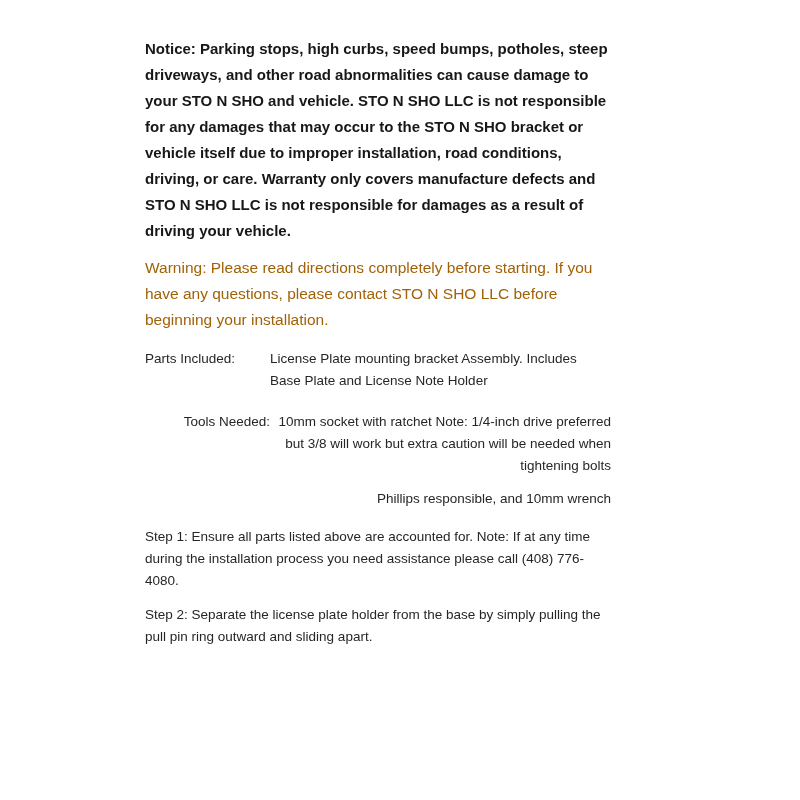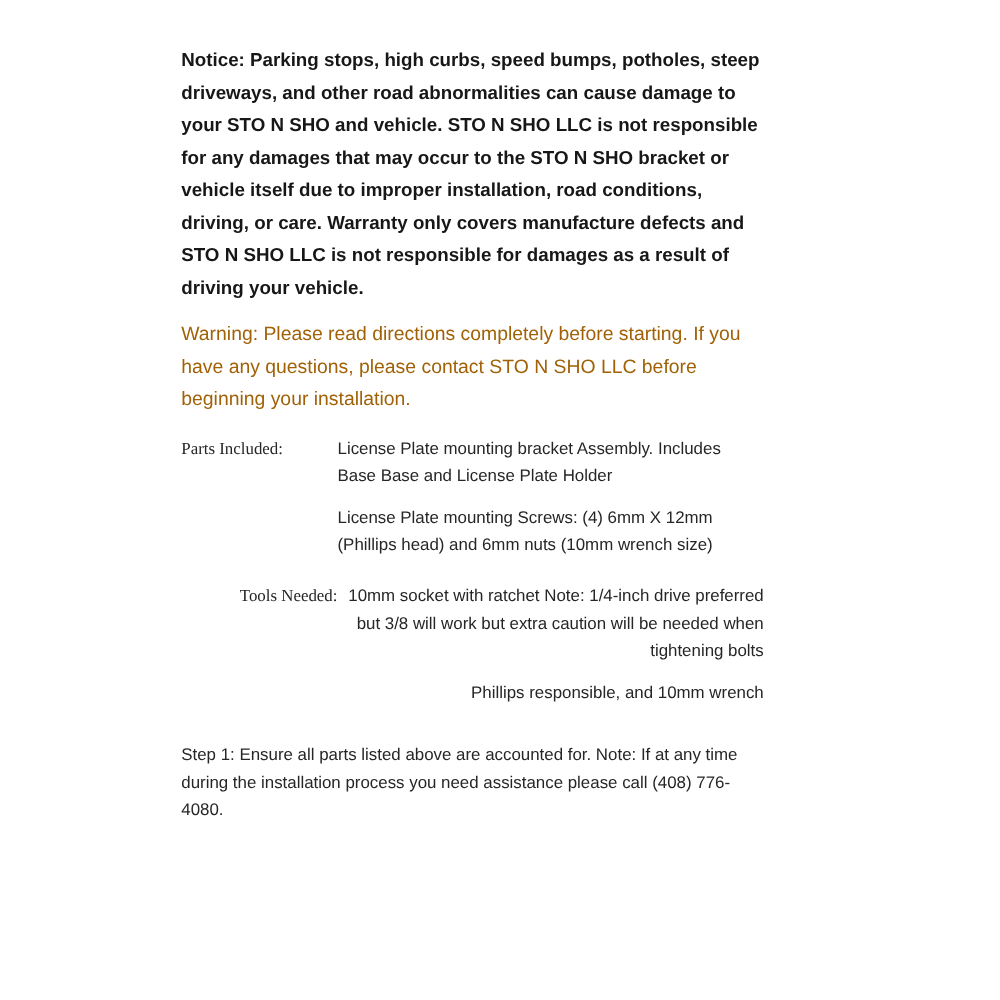--- a/index.html
+++ b/index.html
@@ -33,62 +33,61 @@
   }
   .kv-row {
     display: grid;
     grid-template-columns: 125px 1fr;
     font-size: 13.5px;
     line-height: 22px;
     color: #262626;
   }
   .kv-label {
     padding-top: 0;
-    font-family: Liberation Serif, serif;
   }
   .kv-content p {
     margin-bottom: 11px;
   }
   .kv-row.tools {
     margin-top: 8px;
     text-align: right;
   }
   .steps {
-    margin-top: 17px;
+    margin-top: 5px;
     font-size: 13.5px;
     line-height: 22px;
     color: #262626;
   }
   .steps p {
     margin-bottom: 12px;
   }
 </style>
 </head>
 <body>
 
 <div class="page">
 
   <p class="notice">Notice: Parking stops, high curbs, speed bumps, potholes, steep driveways, and other road abnormalities can cause damage to your STO N SHO and vehicle. STO N SHO LLC is not responsible for any damages that may occur to the STO N SHO bracket or vehicle itself due to improper installation, road conditions, driving, or care. Warranty only covers manufacture defects and STO N SHO LLC is not responsible for damages as a result of driving your vehicle.</p>
 
   <p class="warning">Warning: Please read directions completely before starting. If you have any questions, please contact STO N SHO LLC before beginning your installation.</p>
 
   <div class="kv-row parts">
     <div class="kv-label">Parts Included:</div>
     <div class="kv-content">
-      <p>License Plate mounting bracket Assembly. Includes Base Base and License Plate Holder</p>
-      <p>License Plate mounting Screws: (4) 6mm X 12mm (Phillips head) and 6mm nuts (10mm wrench size)</p>
+      <p>License Plate mounting bracket Assembly. Includes Base Plate and License Note Holder</p>
     </div>
   </div>
 
   <div class="kv-row tools">
     <div class="kv-label">Tools Needed:</div>
     <div class="kv-content">
       <p>10mm socket with ratchet Note: 1/4-inch drive preferred but 3/8 will work but extra caution will be needed when tightening bolts</p>
       <p>Phillips responsible, and 10mm wrench</p>
     </div>
   </div>
 
   <div class="steps">
     <p>Step 1:  Ensure all parts listed above are accounted for.  Note: If at any time during the installation process you need assistance please call (408) 776-4080.</p>
+    <p>Step 2: Separate the license plate holder from the base by simply pulling the pull pin ring outward and sliding apart.</p>
 
   </div>
 
 </div>
 
 </body></html>

